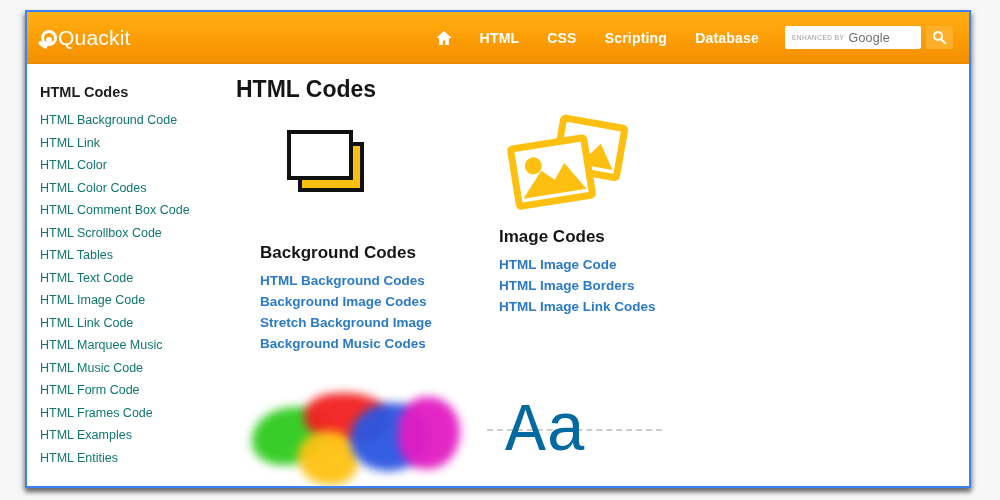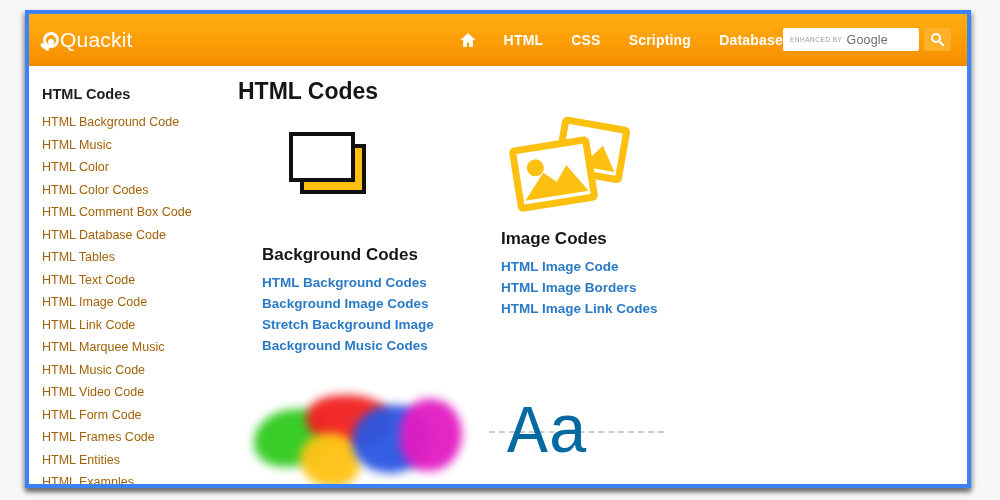--- a/index.html
+++ b/index.html
@@ -6,55 +6,55 @@
   html, body { margin:0; padding:0; }
   body {
     width:1000px; height:500px; position:relative; overflow:hidden;
     background:#f7f7f7;
     font-family:"Liberation Sans", sans-serif;
   }
 
   
   .frame {
     position:absolute; left:25px; top:10px; width:946px; height:478px;
-    background:#fff; border:4px solid #3b82f6; overflow:hidden;
+    background:#fff; border:2px solid #3b82f6; overflow:hidden;
     box-shadow:0 5px 4px rgba(0,0,0,.38), 3px 2px 4px rgba(0,0,0,.18), -3px 2px 4px rgba(0,0,0,.18);
   }
 
   
   .header {
     height:52px; display:flex; align-items:center; padding:0 16px 0 14px;
     background:linear-gradient(180deg,#ffaf14 0%, #fd9d05 55%, #f28e02 100%);
     border-bottom:1px solid #e88a00;
   }
   .logo { display:flex; align-items:center; text-decoration:none; color:#fff; cursor:pointer; }
   .q-mark { position:relative; width:16px; height:16px; border:3.5px solid #fff; border-radius:50%; display:inline-block; }
   .q-mark::before { content:''; position:absolute; width:6px; height:6px; background:#fff; border-radius:50%; left:2px; top:4px; }
   .q-mark::after { content:''; position:absolute; width:10px; height:3.5px; background:#fff; border-radius:2px; left:-6px; bottom:-4px; transform:rotate(35deg); }
   .logo-text { font-size:21px; font-weight:400; margin-left:1px; letter-spacing:.2px; }
 
-  .nav { display:flex; align-items:center; gap:28px; margin-left:auto; }
+  .nav { display:flex; align-items:center; gap:28px; margin-left:auto; margin-right:26px; }
   .nav a { color:#fff; text-decoration:none; font-size:14px; font-weight:600; letter-spacing:.2px; }
   .home-icon { display:flex; align-items:center; }
 
   .search { display:flex; align-items:center; }
   .search-field { position:relative; width:136px; height:23px; background:#fff; border-radius:2px; }
   .search-input { position:absolute; inset:0; width:100%; height:100%; border:none; background:transparent; padding:0 5px; font-size:11px; outline:none; }
   .watermark { position:absolute; left:7px; top:0; height:100%; display:flex; align-items:center; gap:4px; pointer-events:none; }
   .wm-small { font-size:6.5px; color:#9a9a9a; letter-spacing:.5px; }
   .wm-google { font-size:12.5px; color:#6d6d6d; font-weight:500; letter-spacing:.2px; }
   .search-btn { width:27px; height:23px; margin-left:5px; border:none; border-radius:2px; background:#ffaf29; display:flex; align-items:center; justify-content:center; cursor:pointer; }
 
   
   .content { display:flex; }
   .sidebar { width:209px; flex-shrink:0; padding:20px 0 0 13px; }
   .sidebar-heading { margin:0 0 12px 0; font-size:14.5px; font-weight:700; color:#1d1d1d; }
   .sidebar-list { list-style:none; margin:0; padding:0; }
   .sidebar-list li { margin-bottom:7.5px; line-height:13px; }
-  .sidebar-list a { font-size:12.5px; color:#a16207; text-decoration:none; }
+  .sidebar-list a { font-size:12.5px; color:#0f766e; text-decoration:none; }
 
   .main { flex:1; padding-top:12px; }
   .main-title { margin:0; font-size:23px; font-weight:700; color:#151515; }
 
   .sections { display:grid; grid-template-columns:239px 320px; row-gap:36px; margin-left:24px; margin-top:8px; }
   .icon-area { height:104px; }
   .bg-icon { margin:18px 0 0 26px; display:block; }
   .img-icon { margin:2px 0 0 8px; display:block; }
   .section-heading { margin:10px 0 10px 0; font-size:17px; font-weight:700; color:#161616; }
   .section-links { list-style:none; margin:0; padding:0; }
@@ -115,36 +115,35 @@
       </button>
     </div>
   </div>
 
   <div class="content">
 
     <div class="sidebar">
       <h2 class="sidebar-heading">HTML Codes</h2>
       <ul class="sidebar-list">
         <li><a>HTML Background Code</a></li>
-        <li><a>HTML Music</a></li>
+        <li><a>HTML Link</a></li>
         <li><a>HTML Color</a></li>
         <li><a>HTML Color Codes</a></li>
         <li><a>HTML Comment Box Code</a></li>
-        <li><a>HTML Database Code</a></li>
+        <li><a>HTML Scrollbox Code</a></li>
         <li><a>HTML Tables</a></li>
         <li><a>HTML Text Code</a></li>
         <li><a>HTML Image Code</a></li>
         <li><a>HTML Link Code</a></li>
         <li><a>HTML Marquee Music</a></li>
         <li><a>HTML Music Code</a></li>
-        <li><a>HTML Video Code</a></li>
         <li><a>HTML Form Code</a></li>
         <li><a>HTML Frames Code</a></li>
+        <li><a>HTML Examples</a></li>
         <li><a>HTML Entities</a></li>
-        <li><a>HTML Examples</a></li>
 
       </ul>
     </div>
 
     <div class="main">
       <h1 class="main-title">HTML Codes</h1>
 
       <div class="sections">
 
         <div class="section">

